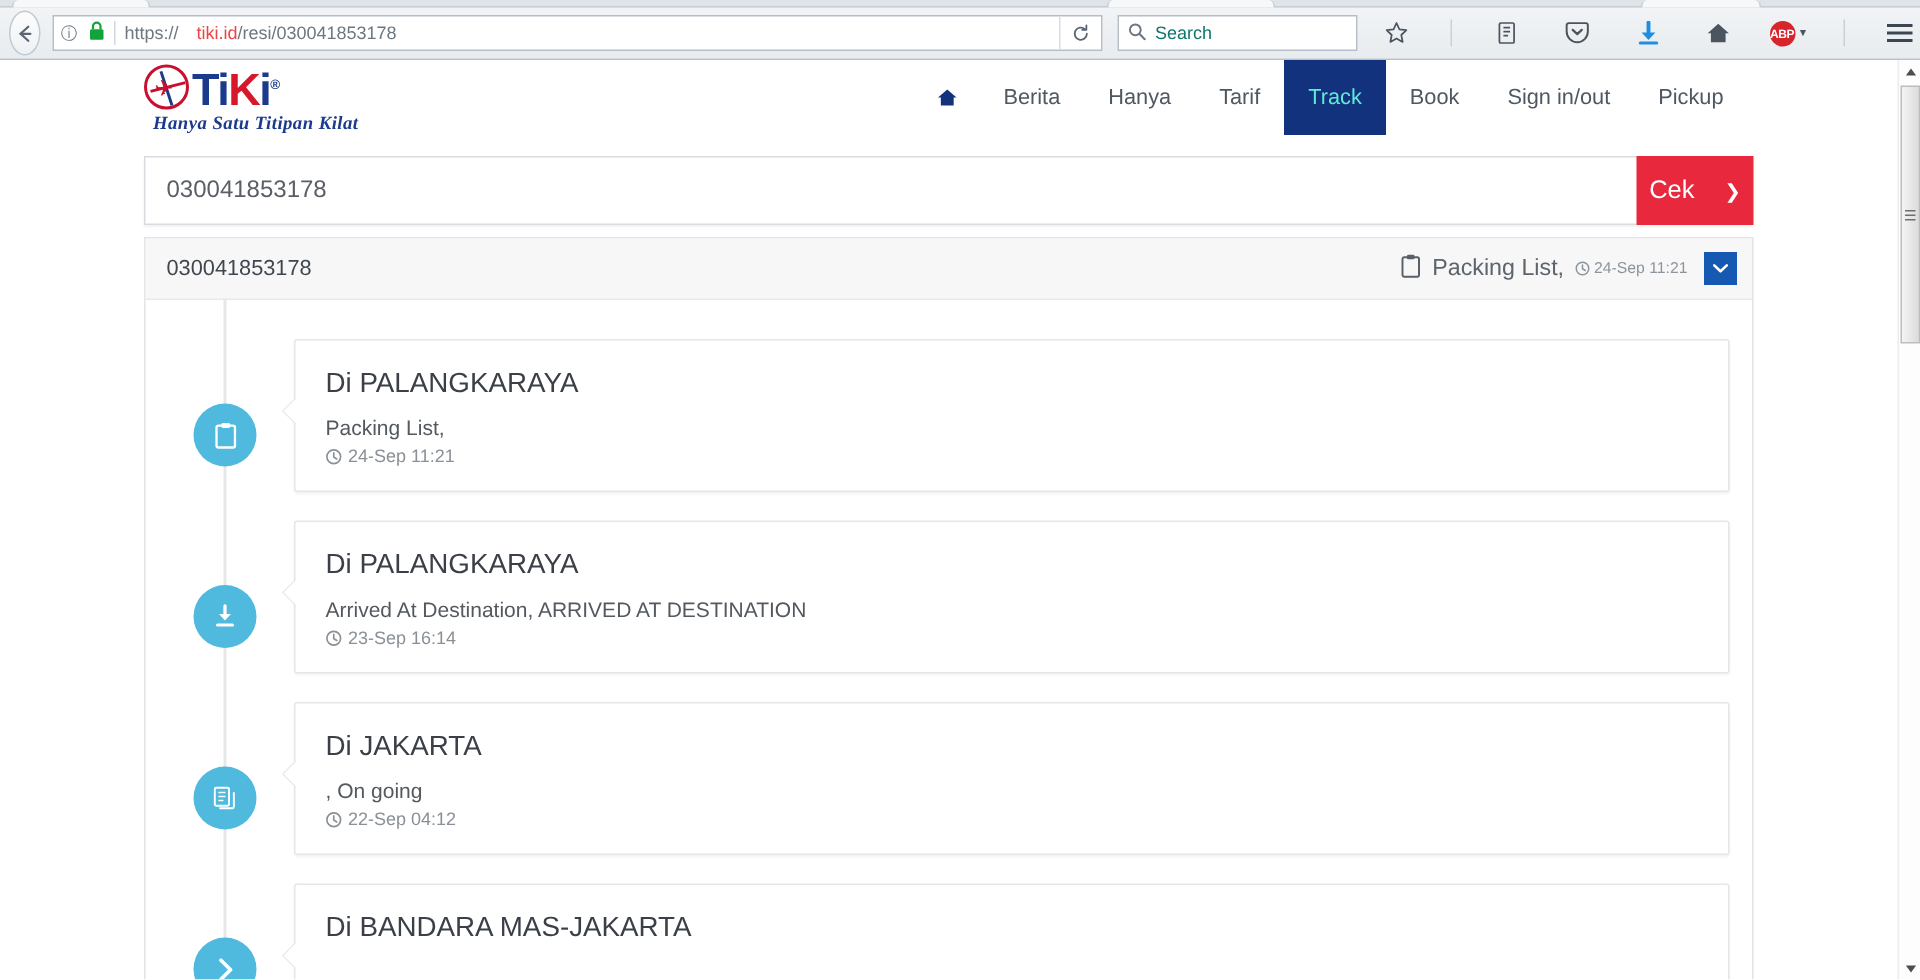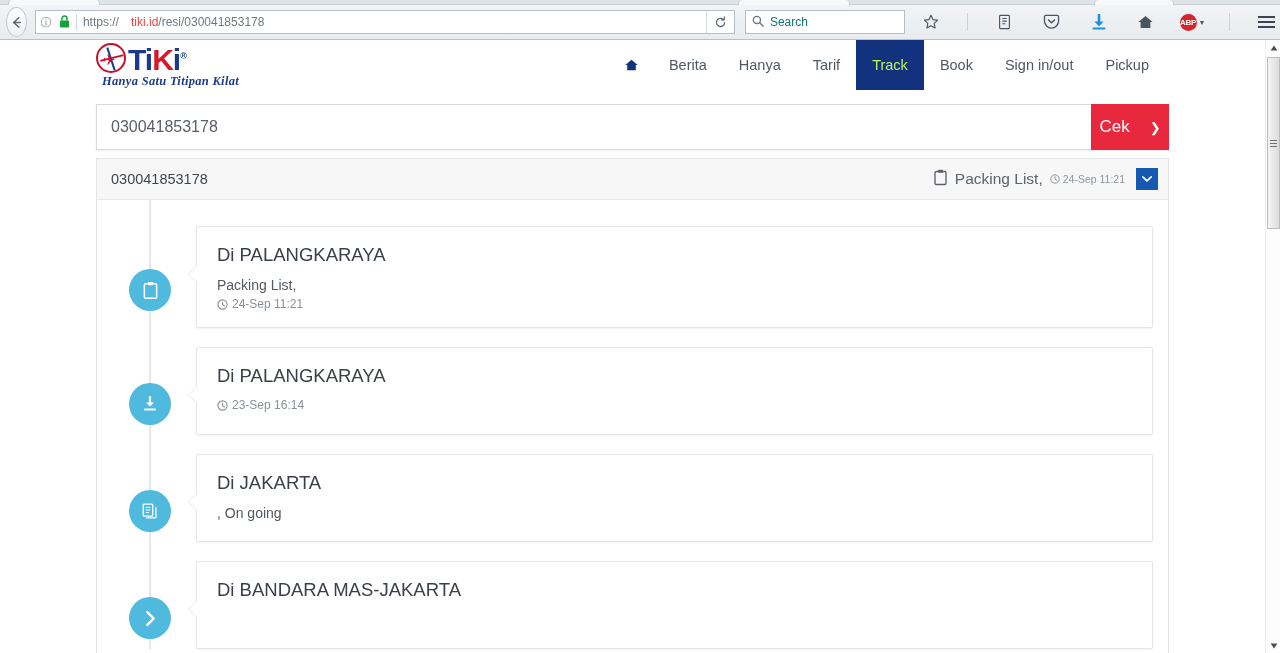--- a/index.html
+++ b/index.html
@@ -119,21 +119,21 @@
     font-size: 12.5px; color: #1b3a8c; margin-top: -1px; margin-left: 6px;
     letter-spacing: 0.3px; white-space: nowrap;
   }
 
   #main-nav { margin-left: auto; display: flex; align-items: stretch; height: 50px; }
   .nav-item {
     display: flex; align-items: center; padding: 0 16px; font-size: 14.5px;
     color: #4f5862; height: 50px; white-space: nowrap;
   }
   .nav-item.home { color: #13327e; font-size: 15px; padding: 0 14px; }
-  .nav-item.active { background: #13327e; color: #bef264; }
+  .nav-item.active { background: #13327e; color: #5eead4; }
 
   
   #track-area { padding: 0 96px; }
   #search-row {
     display: flex; height: 46px; margin-top: 14px; position: relative;
     box-shadow: 0 1px 2px rgba(0,0,0,0.07);
   }
   #resi-input {
     flex: 1; border: 1px solid #d8dbe0; border-right: none; background: #fff;
     font-size: 16px; color: #5a5f66; padding: 0 14px; outline: none;
@@ -412,20 +412,21 @@
         <div class="tl-item">
           <div class="tl-dot">
             <svg width="18" height="18" viewBox="0 0 18 18">
               <path d="M9 2 V9.2" stroke="#ffffff" stroke-width="2.2" stroke-linecap="round"></path>
               <path d="M5 7.4 L9 11.6 L13 7.4 Z" fill="#ffffff"></path>
               <path d="M4 14.6 H14" stroke="#ffffff" stroke-width="2" stroke-linecap="round"></path>
             </svg>
           </div>
           <div class="tl-card">
             <div class="tl-title">Di PALANGKARAYA</div>
+            <div class="tl-desc">Arrived At Destination, ARRIVED AT DESTINATION</div>
             <div class="tl-time">
               <svg width="11" height="11" viewBox="0 0 12 12">
                 <circle cx="6" cy="6" r="5" fill="none" stroke="#8a9097" stroke-width="1.2"></circle>
                 <path d="M6 3.2 V6.2 L8.2 7.6" fill="none" stroke="#8a9097" stroke-width="1.2" stroke-linecap="round"></path>
               </svg>
               <span>23-Sep 16:14</span>
             </div>
           </div>
         </div>
 
@@ -433,20 +434,27 @@
           <div class="tl-dot">
             <svg width="18" height="18" viewBox="0 0 18 18">
               <rect x="2.2" y="2.2" width="9.5" height="12" rx="1" fill="none" stroke="#ffffff" stroke-width="1.3"></rect>
               <path d="M5.2 15.8 H14 a0.9 0.9 0 0 0 0.9-0.9 V5.2" fill="none" stroke="#ffffff" stroke-width="1.3" stroke-linejoin="round"></path>
               <path d="M4.6 5.4 H9.3 M4.6 8 H9.3 M4.6 10.6 H8" stroke="#ffffff" stroke-width="1"></path>
             </svg>
           </div>
           <div class="tl-card">
             <div class="tl-title">Di JAKARTA</div>
             <div class="tl-desc">, On going</div>
+            <div class="tl-time">
+              <svg width="11" height="11" viewBox="0 0 12 12">
+                <circle cx="6" cy="6" r="5" fill="none" stroke="#8a9097" stroke-width="1.2"></circle>
+                <path d="M6 3.2 V6.2 L8.2 7.6" fill="none" stroke="#8a9097" stroke-width="1.2" stroke-linecap="round"></path>
+              </svg>
+              <span>22-Sep 04:12</span>
+            </div>
           </div>
         </div>
 
         <div class="tl-item">
           <div class="tl-dot">
             <svg width="15" height="17" viewBox="0 0 12 16">
               <path d="M3 2 L9 8 L3 14" fill="none" stroke="#ffffff" stroke-width="2.3" stroke-linecap="round" stroke-linejoin="round"></path>
             </svg>
           </div>
           <div class="tl-card">

